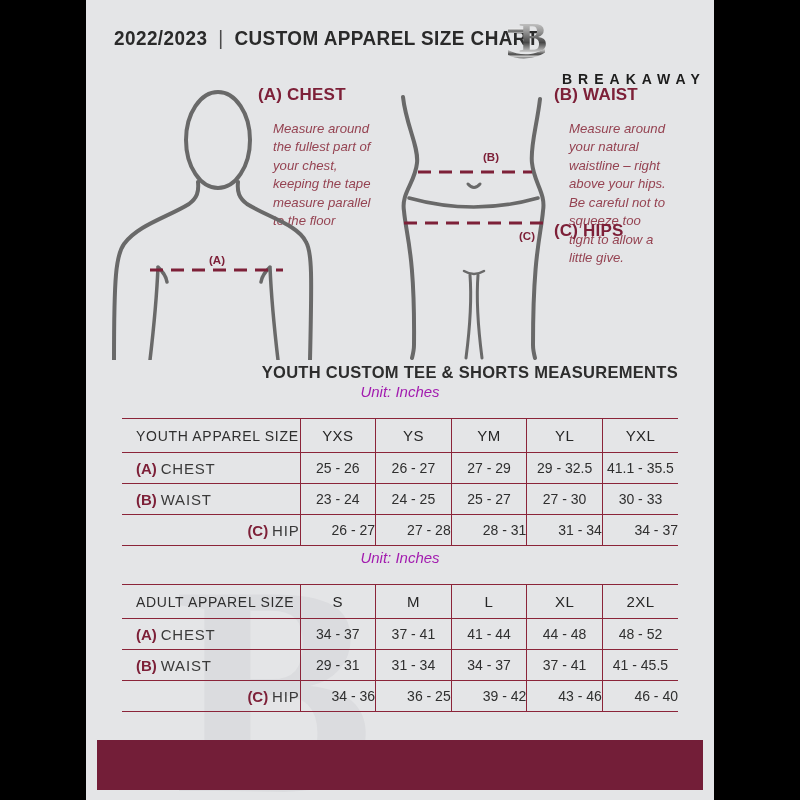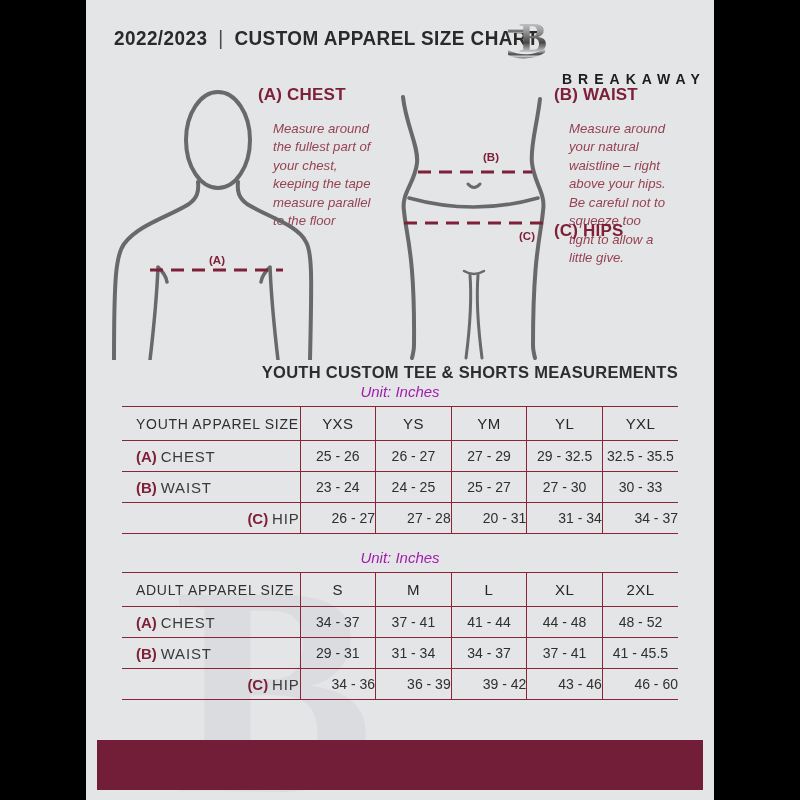--- a/index.html
+++ b/index.html
@@ -40,21 +40,21 @@
   
   .watermark{position:absolute;left:88px;top:540px;font-family:"Liberation Serif",serif;
     font-size:300px;line-height:1;font-weight:700;color:#d9dadd;opacity:0.75;z-index:0;user-select:none;}
 
   
   .tbl-section{position:absolute;left:36px;width:556px;text-align:center;z-index:1;}
   .youth{top:363px;}
   .adult{top:548px;}
   .tbl-title{font-size:16.5px;font-weight:700;color:#2d2d2d;letter-spacing:0.3px;text-align:right;}
   .tbl-unit{font-size:15px;font-style:italic;color:#a21caf;margin-top:1px;}
-  table{border-collapse:collapse;table-layout:fixed;width:556px;margin-top:6px;}
+  table{border-collapse:collapse;table-layout:fixed;width:556px;margin-top:18px;}
   col.c0{width:178px;}
   col.cs{width:75.6px;}
   th,td{border-top:1px solid var(--maroon-line);padding:0;background:transparent;}
   th{height:33px;font-size:15px;font-weight:400;color:#262626;letter-spacing:0.4px;}
   td{height:30px;font-size:14px;color:#2f2f2f;}
   th:not(:first-child),td:not(:first-child){border-left:1px solid var(--maroon-line);}
   tbody tr:last-child th,tbody tr:last-child td{border-bottom:1px solid var(--maroon-line);text-align:right;}
   .lblcell{text-align:left;padding-left:14px;}
   th.lblcell{font-size:14px;font-weight:400;color:#2f2f2f;letter-spacing:0.7px;}
   .pfx{color:var(--maroon);font-weight:700;font-size:15px;}
@@ -150,35 +150,35 @@
           <th>YXL</th>
         </tr>
       </thead>
       <tbody>
         <tr>
           <td class="lblcell"><span class="pfx">(A)</span> <span class="rowlbl">CHEST</span></td>
           <td>25 - 26</td>
           <td>26 - 27</td>
           <td>27 - 29</td>
           <td>29 - 32.5</td>
-          <td>32.5 - 35.5</td>
+          <td>41.1 - 35.5</td>
         </tr>
         <tr>
           <td class="lblcell"><span class="pfx">(B)</span> <span class="rowlbl">WAIST</span></td>
           <td>23 - 24</td>
           <td>24 - 25</td>
           <td>25 - 27</td>
           <td>27 - 30</td>
           <td>30 - 33</td>
         </tr>
         <tr>
           <td class="lblcell"><span class="pfx">(C)</span> <span class="rowlbl">HIP</span></td>
           <td>26 - 27</td>
           <td>27 - 28</td>
-          <td>20 - 31</td>
+          <td>28 - 31</td>
           <td>31 - 34</td>
           <td>34 - 37</td>
         </tr>
       </tbody>
     </table>
   </section>
 
   <section class="tbl-section adult">
     <div class="tbl-unit">Unit: Inches</div>
     <table>
@@ -213,23 +213,23 @@
           <td class="lblcell"><span class="pfx">(B)</span> <span class="rowlbl">WAIST</span></td>
           <td>29 - 31</td>
           <td>31 - 34</td>
           <td>34 - 37</td>
           <td>37 - 41</td>
           <td>41 - 45.5</td>
         </tr>
         <tr>
           <td class="lblcell"><span class="pfx">(C)</span> <span class="rowlbl">HIP</span></td>
           <td>34 - 36</td>
-          <td>36 - 39</td>
+          <td>36 - 25</td>
           <td>39 - 42</td>
           <td>43 - 46</td>
-          <td>46 - 60</td>
+          <td>46 - 40</td>
         </tr>
       </tbody>
     </table>
   </section>
 
   <div class="footer"></div>
 </div>
 
 </body></html>

